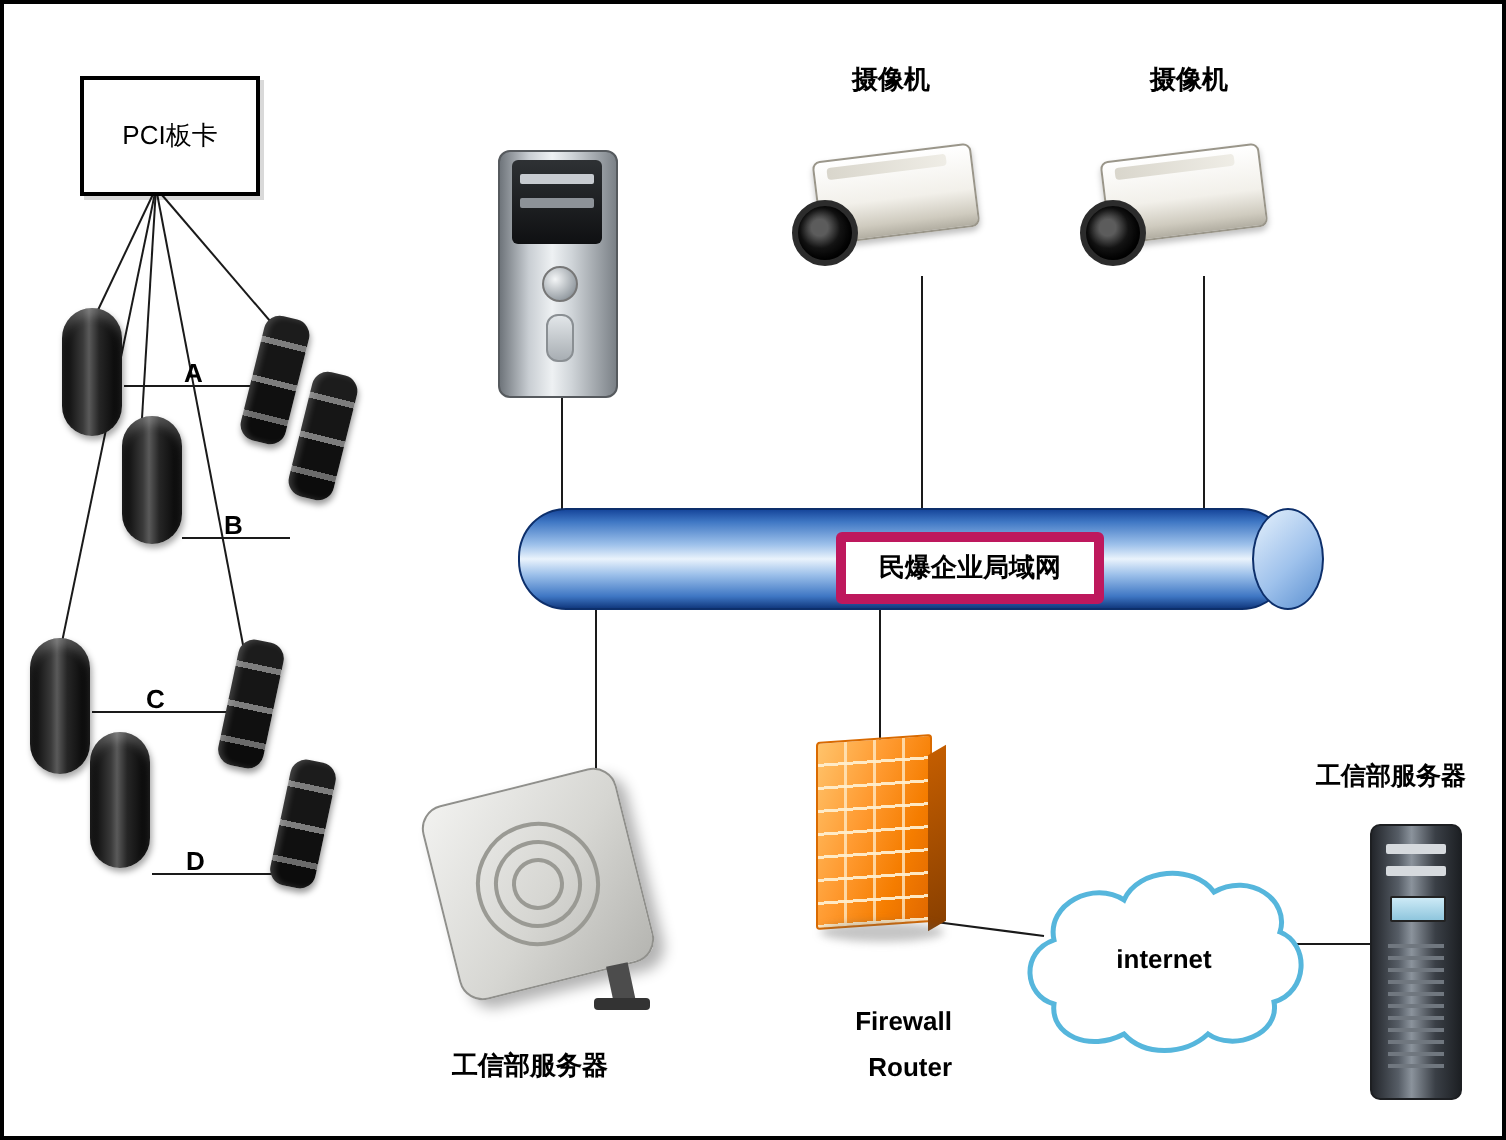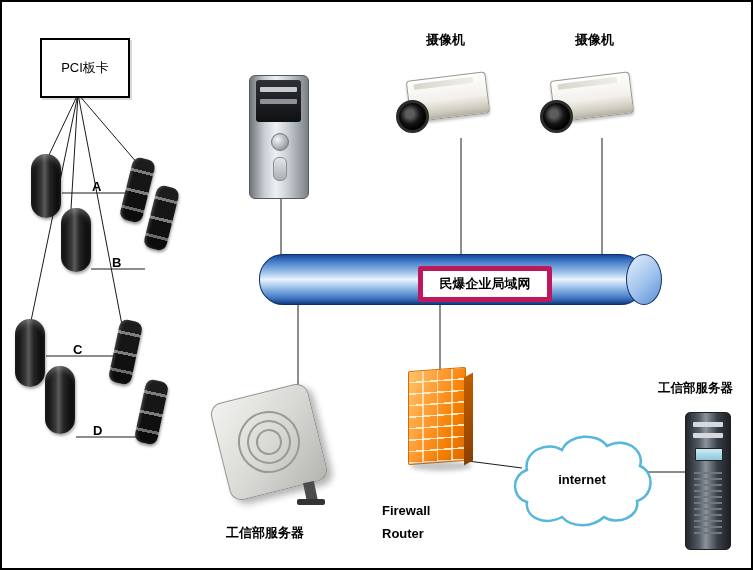--- a/index.html
+++ b/index.html
@@ -225,21 +225,21 @@
     <div class="rfid-stand"></div>
     <div class="rfid-base"></div>
   </div>
   <div class="lbl" style="left:224px;top:521px;">工信部服务器</div>
 
   <div class="firewall">
     <div class="fw-wall"></div>
     <div class="fw-side"></div>
     <div class="fw-shadow"></div>
   </div>
-  <div class="lbl" style="left:380px;top:497px;width:72px;text-align:left;line-height:1.8;">Firewall
+  <div class="lbl" style="left:402px;top:497px;width:72px;text-align:right;line-height:1.8;">Firewall
 Router</div>
 
   <svg class="cloud-svg" width="150" height="112" viewBox="0 0 150 112">
     <path d="M55,95 C38,104 18,96 20,80 C5,76 3,54 20,48 C16,30 40,18 55,28 C62,12 90,10 100,24 C118,14 138,28 133,44 C148,50 147,74 130,79 C133,95 110,104 97,95 C85,106 65,106 55,95 Z"></path>
     <text x="75" y="62" text-anchor="middle">internet</text>
   </svg>
 
   <div class="lbl" style="left:656px;top:377px;font-size:12.5px;text-align:right;">工信部服务器</div>
   <div class="miit">
     <div class="miit-body"></div>

